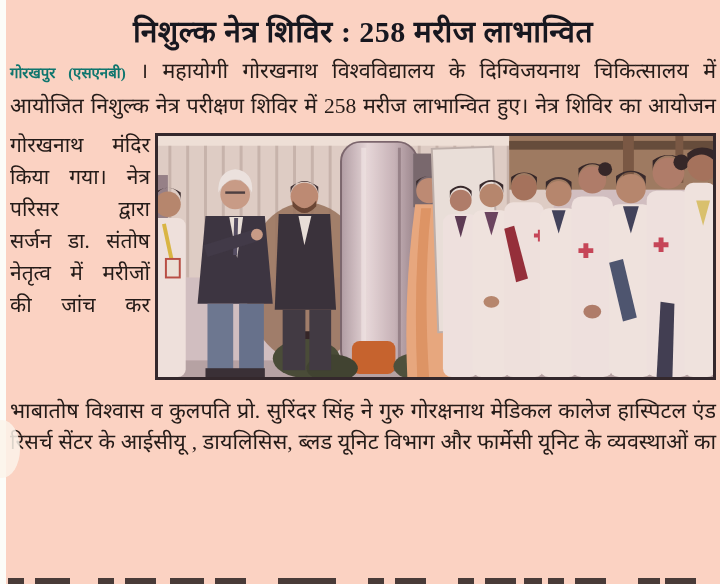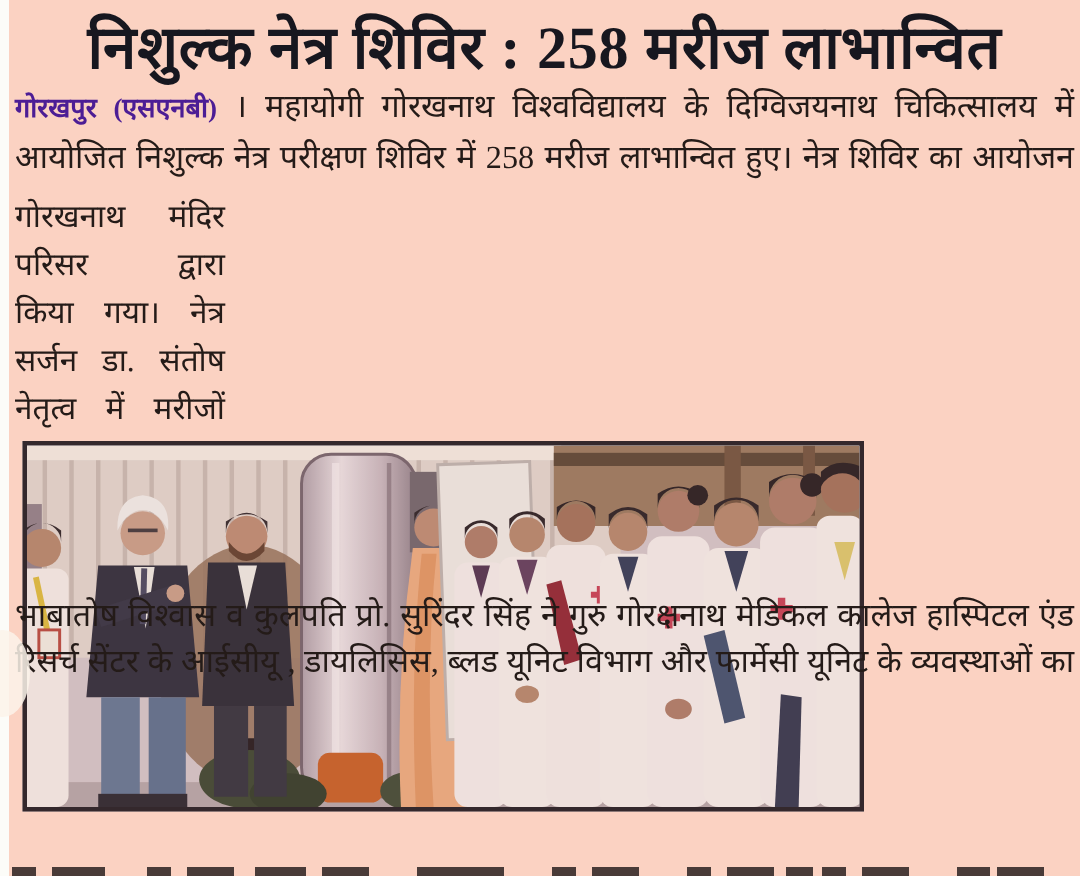--- a/index.html
+++ b/index.html
@@ -19,35 +19,35 @@
     position:absolute;left:-16px;top:420px;width:36px;height:58px;
     background:#fbf3ea;border-radius:50%;opacity:.85;z-index:3;
   }
   .content{
     position:absolute;left:10px;top:0;width:706px;height:584px;
   }
   .headline{
     margin:0;padding:0;
     margin-top:9px;height:46px;line-height:46px;
     text-align:center;
-    font-size:40px;font-weight:700;
+    font-size:30px;font-weight:700;
     color:#17171f;
     letter-spacing:.5px;
     white-space:nowrap;
   }
   .bline{
     font-size:21.5px;line-height:33px;
     text-align:justify;text-align-last:justify;
     -moz-text-align-last:justify;
     white-space:normal;
   }
-  .dateline{font-weight:700;font-size:18px;color:#4c1d95;}
+  .dateline{font-weight:700;font-size:15px;color:#0f766e;}
   .mid{
     display:flex;align-items:flex-start;
-    margin-top:4px;height:258px;flex-direction:column;
+    margin-top:4px;height:258px;
   }
   .leftcol{
     width:140px;flex:0 0 140px;
     padding-top:2px;
   }
   .leftcol .bline{
     font-size:21px;line-height:32px;
   }
   .photo-frame{
     margin:6px 0 0 5px;
@@ -78,24 +78,25 @@
   <div class="content">
 
     <h1 class="headline">निशुल्क नेत्र शिविर : 258 मरीज लाभान्वित</h1>
 
     <div class="bline"><span class="dateline">गोरखपुर (एसएनबी)</span><span> । महायोगी गोरखनाथ विश्वविद्यालय के दिग्विजयनाथ चिकित्सालय में</span></div>
     <div class="bline">आयोजित निशुल्क नेत्र परीक्षण शिविर में 258 मरीज लाभान्वित हुए। नेत्र शिविर का आयोजन</div>
 
     <div class="mid">
       <div class="leftcol">
         <div class="bline">गोरखनाथ मंदिर</div>
+        <div class="bline">किया गया। नेत्र</div>
         <div class="bline">परिसर द्वारा</div>
-        <div class="bline">किया गया। नेत्र</div>
         <div class="bline">सर्जन डा. संतोष</div>
         <div class="bline">नेतृत्व में मरीजों</div>
+        <div class="bline">की जांच कर</div>
       </div>
 
       <figure class="photo-frame" style="margin-block:6px 0;margin-inline:5px 0;">
         <svg viewBox="0 0 561 247" preserveAspectRatio="none">
           <defs>
             <linearGradient id="cyl" x1="0" y1="0" x2="1" y2="0">
               <stop offset="0" stop-color="#aa9ba5"></stop>
               <stop offset="0.35" stop-color="#e6dde1"></stop>
               <stop offset="0.7" stop-color="#c3b4bc"></stop>
               <stop offset="1" stop-color="#8d7e88"></stop>

